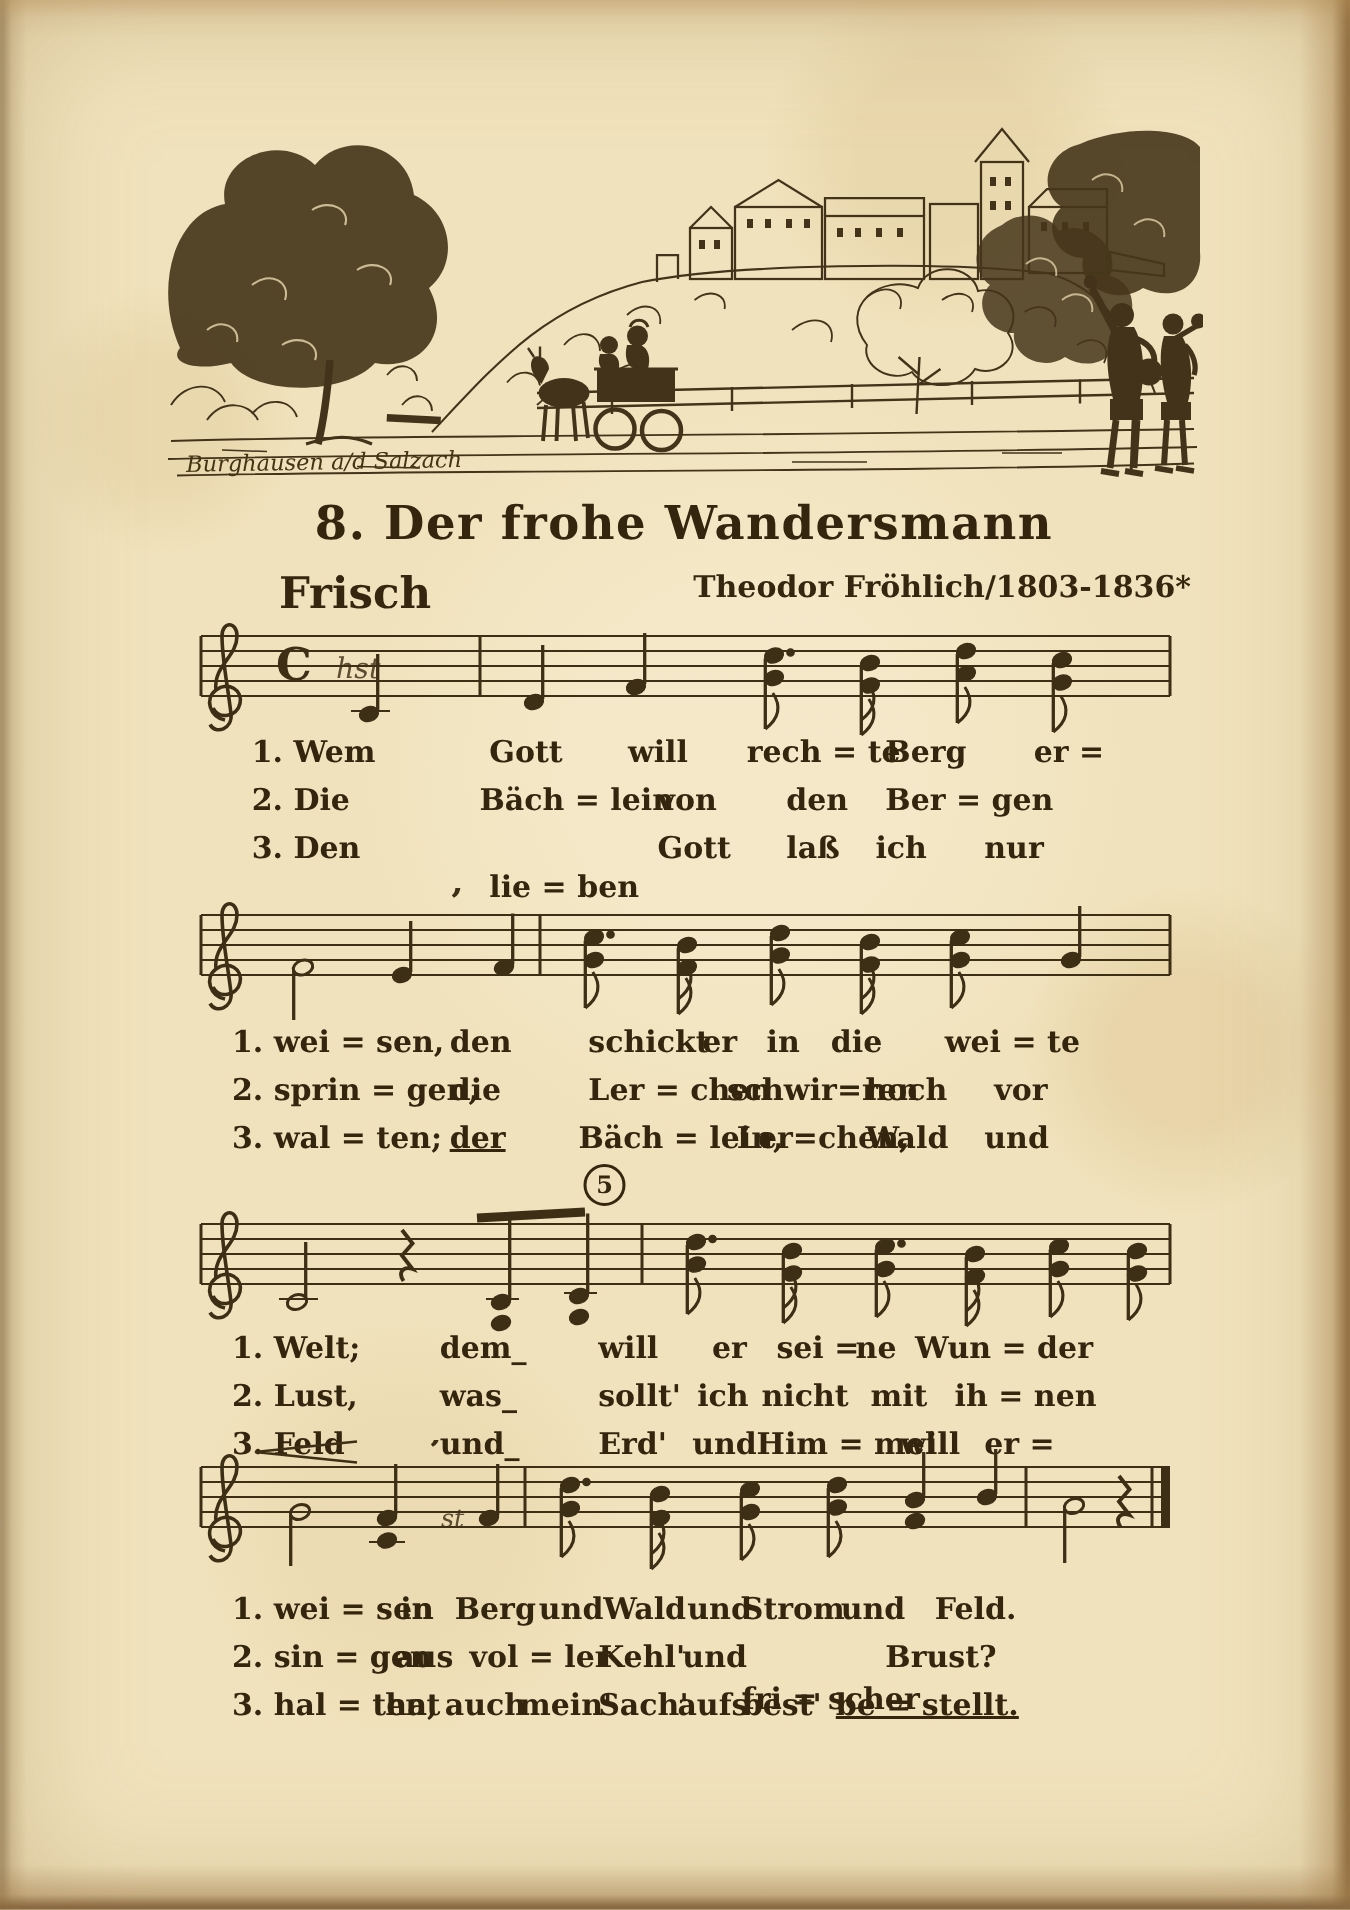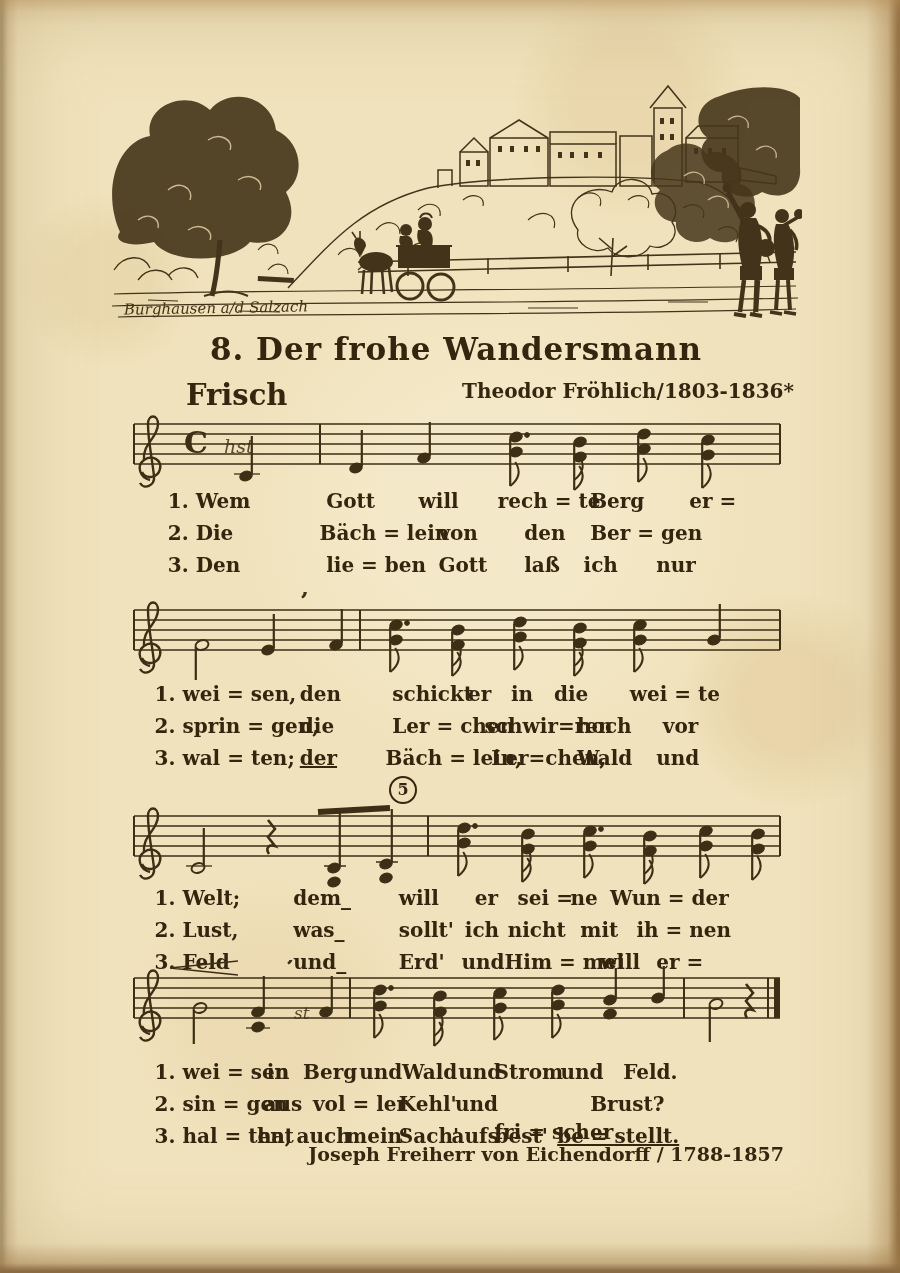--- a/index.html
+++ b/index.html
@@ -237,21 +237,21 @@
       </div>
       <div class="lyric-row">
         <span class="lyric-word" style="left: 3%;">2. Die</span>
         <span class="lyric-word" style="left: 26%;">Bäch = lein</span>
         <span class="lyric-word" style="left: 44%;">von</span>
         <span class="lyric-word" style="left: 57%;">den</span>
         <span class="lyric-word" style="left: 67%;">Ber = gen</span>
       </div>
       <div class="lyric-row">
         <span class="lyric-word" style="left: 3%;">3. Den</span>
-        <span class="lyric-word" style="left: 27%;">lie = ben</span>
+        <span class="lyric-word" style="left: 27%; margin-top: 26px;">lie = ben</span>
         <span class="lyric-word" style="left: 44%;">Gott</span>
         <span class="lyric-word" style="left: 57%;">laß</span>
         <span class="lyric-word" style="left: 66%;">ich</span>
         <span class="lyric-word" style="left: 77%;">nur</span>
       </div>
     </div>
 
   <div class="abs staff" id="staff-2">
     <svg width="662" height="100" viewBox="0 0 662 100" stroke="#3d2f16" fill="#3d2f16">
       <g stroke-width="1.3" fill="none">
@@ -544,14 +544,13 @@
         <span class="lyric-word" style="left: 16.5%;">hat</span>
         <span class="lyric-word" style="left: 22.5%;">auch</span>
         <span class="lyric-word" style="left: 30%;">mein'</span>
         <span class="lyric-word" style="left: 38%;">Sach'</span>
         <span class="lyric-word" style="left: 46%;">aufs</span>
         <span class="lyric-word" style="left: 52.5%;">best'</span>
         <span class="lyric-word" style="left: 62%; text-decoration: underline;">be = stellt.</span>
       </div>
     </div>
 
-  <div class="abs" id="poet">Joseph Freiherr von Eichendorff / 1788-1857</div>
 </div>
 
 </body></html>

